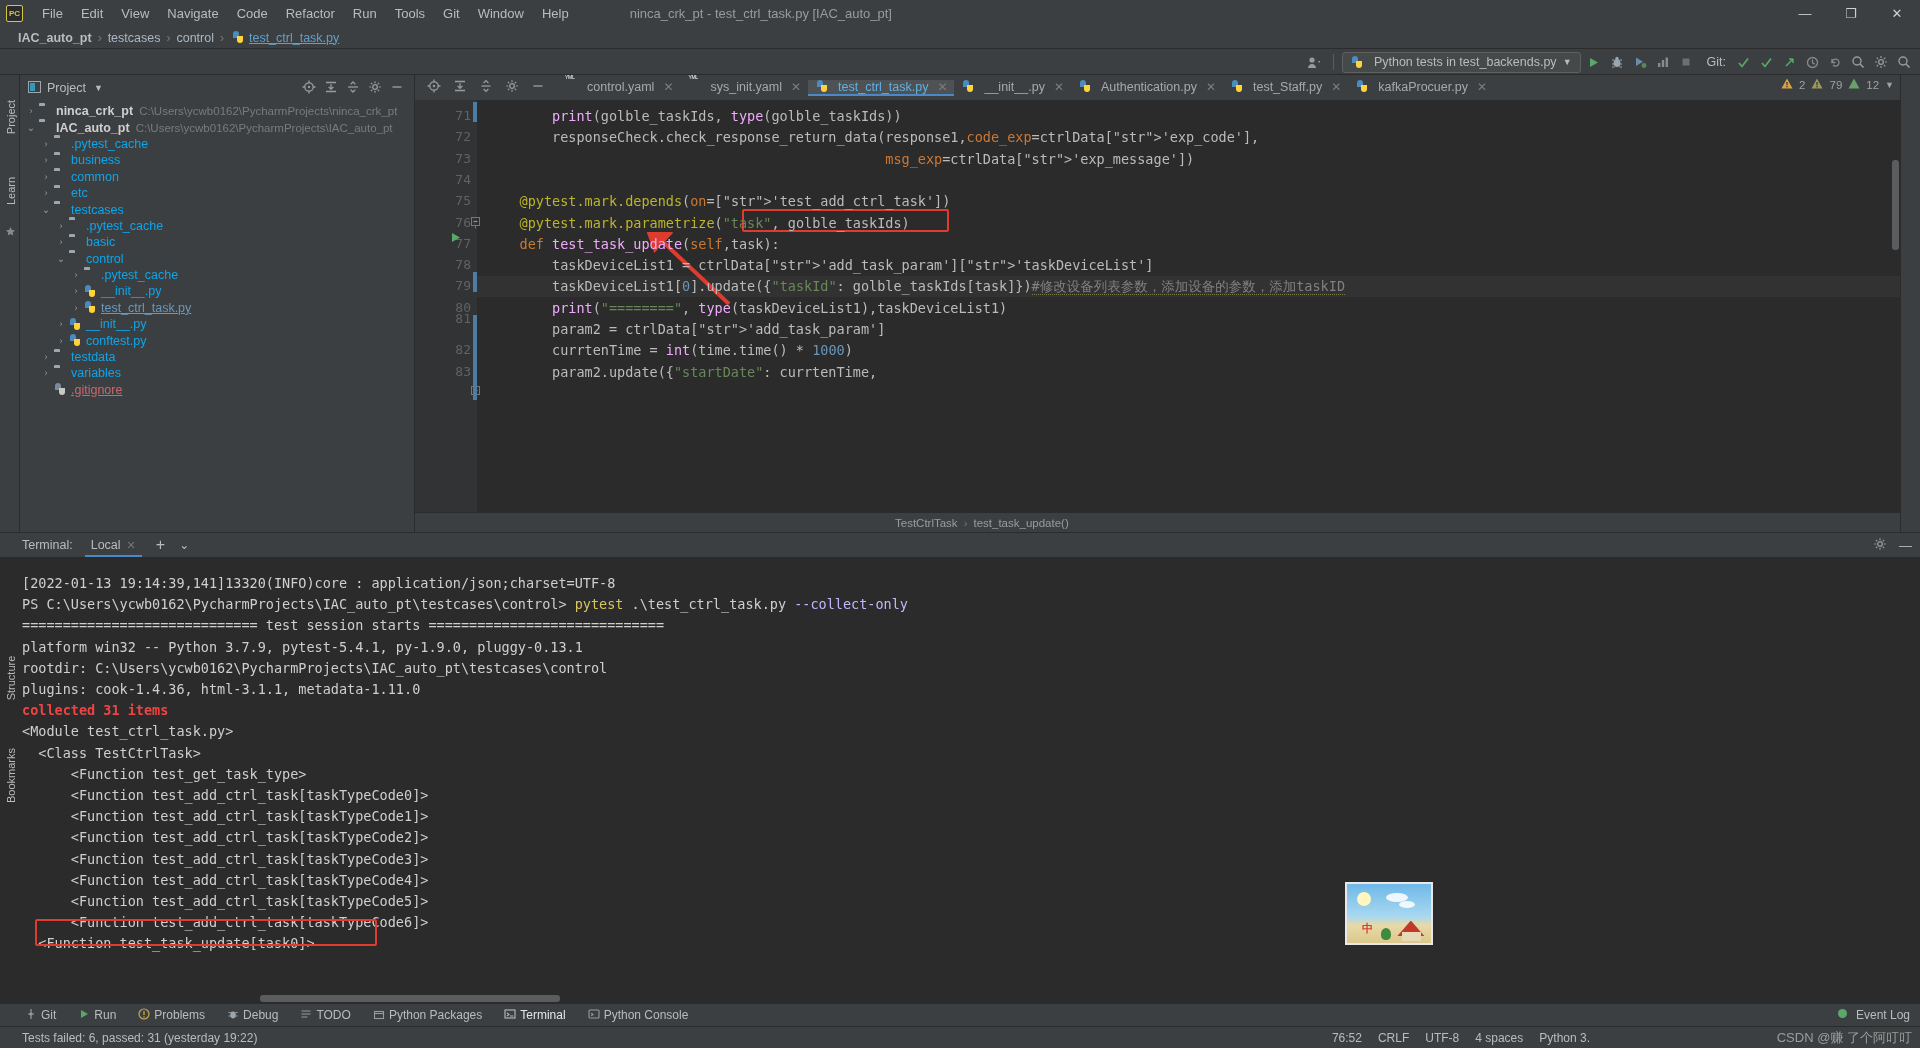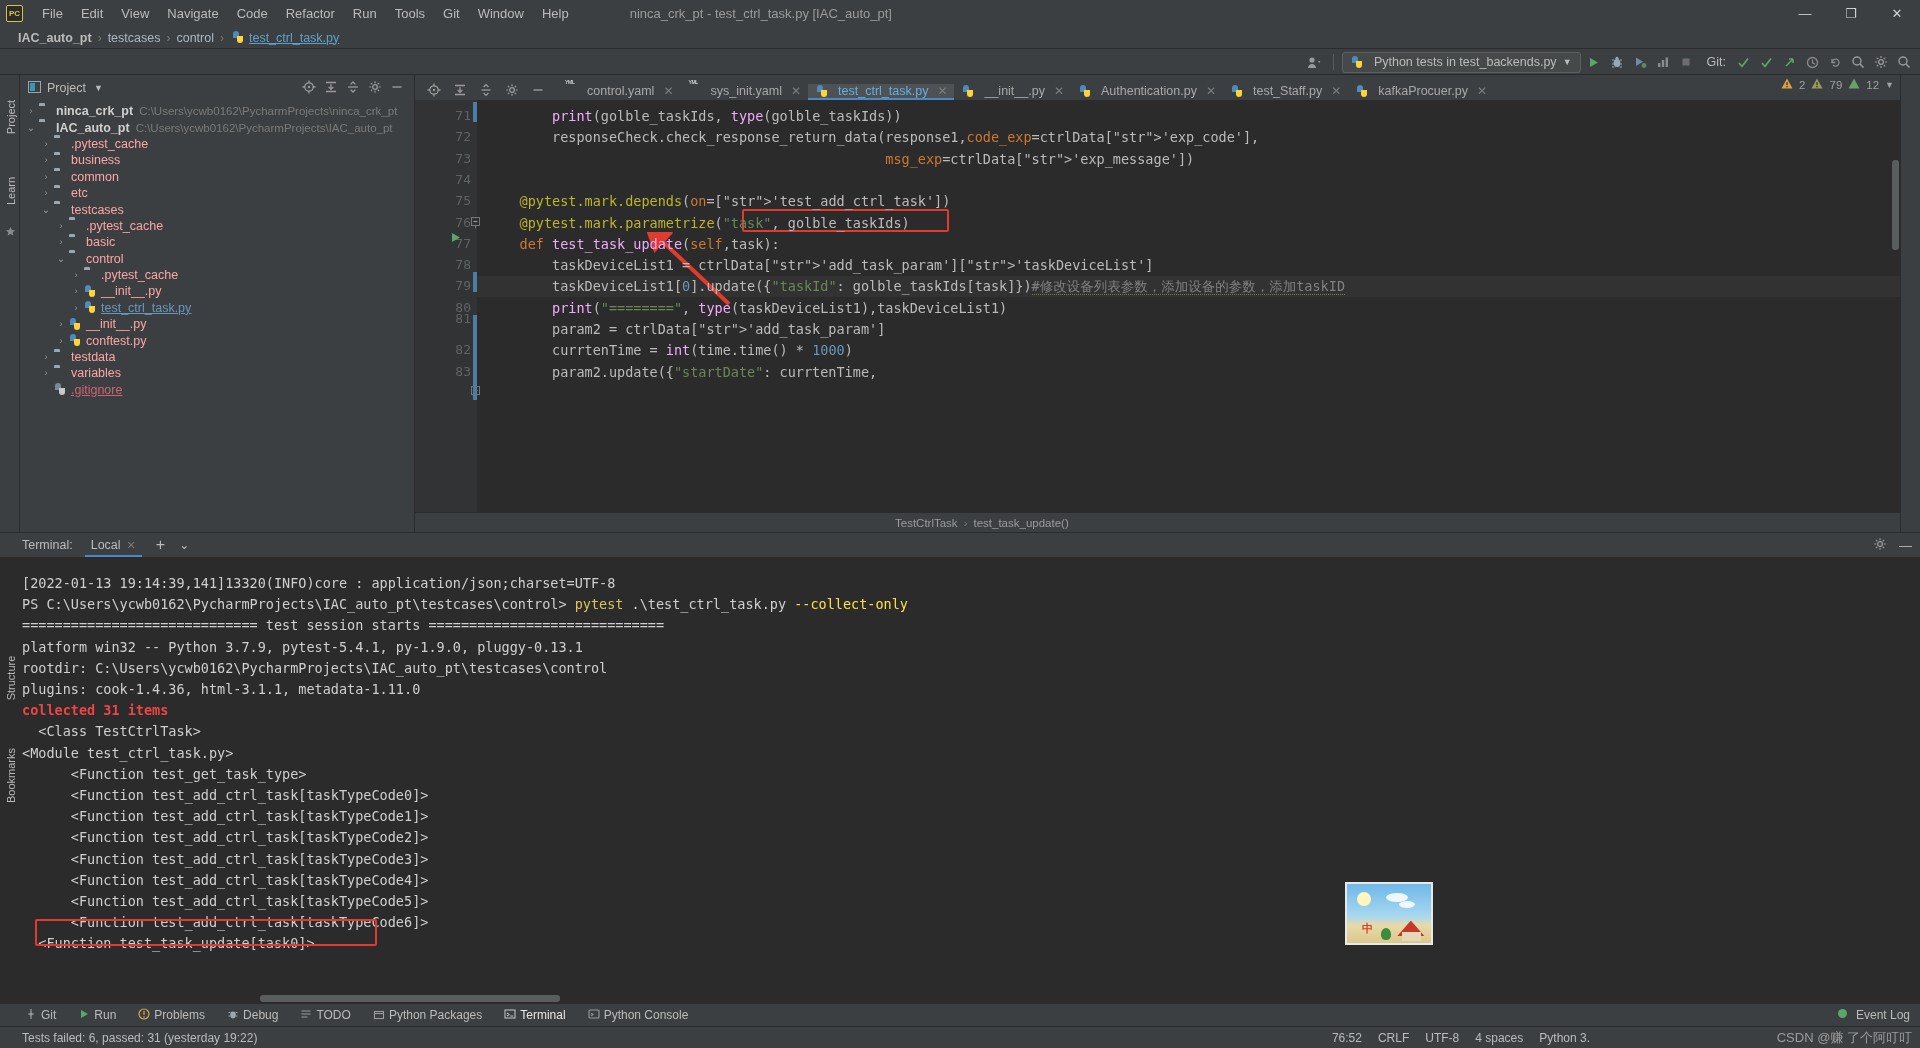--- a/index.html
+++ b/index.html
@@ -46,40 +46,40 @@
 
   
   .projpanel { width:395px; background:#3c3f41; display:flex; flex-direction:column; flex:none; border-right:1px solid #2b2b2b;}
   .projhdr { height:26px; display:flex; align-items:center; padding:0 4px 0 8px; background:#3c3f41; }
   .projhdr .t { color:#bbbbbb; font-size:12.5px; margin-left:6px; }
   .projhdr-icons { margin-left:auto; display:flex; align-items:center; gap:8px; padding-right:6px;}
   .tree { flex:1; background:#3c3f41; overflow:hidden; padding-top:2px; font-size:12.5px; }
   .trow { height:16.4px; display:flex; align-items:center; white-space:nowrap; padding-right:4px;}
   .arrow { width:10px; height:10px; flex:none; margin-right:3px; color:#9a9a9a; font-size:9px; display:flex; align-items:center; justify-content:center;}
   .ticon { width:13px; height:13px; flex:none; margin-right:4px; position:relative;}
-  .tlabel { color:#fca5a5; }
+  .tlabel { color:#0ea5e9; }
   .tlabel.bold { font-weight:bold; color:#cfcfcf; }
   .tpath { color:#7a7a7a; margin-left:6px; font-size:11.5px; }
   .tlabel.blue { color:#6897bb; }
   .tlabel.red { color:#cc666e; }
 
   
   .folder { width:13px; height:11px; background:#9aa7b0; border-radius:1px 2px 1px 1px; position:relative;}
   .folder:before { content:''; position:absolute; left:0; top:-2px; width:6px; height:3px; background:#9aa7b0; border-radius:1px 1px 0 0;}
   .folder.src { background:#a9b7c6; }
   .folder.src:after { content:''; position:absolute; left:4px; top:3px; width:5px; height:5px; background:#3c3f41; border-radius:1px;}
   .pyfile { width:13px; height:13px; position:relative;}
   .pyfile .b1 { position:absolute; left:1px; top:0px; width:6px; height:7px; background:#4b8bbe; border-radius:3px 3px 0 0;}
   .pyfile .b2 { position:absolute; left:5px; top:5px; width:6px; height:7px; background:#ffd43b; border-radius:0 0 3px 3px;}
   .ymlicon { width:13px; height:13px; position:relative; background:#c8c8c8; border-radius:1px;}
   .ymlicon .yl { position:absolute; bottom:0; left:0; right:0; height:6px; background:#c75450; color:#fff; font-size:5px; line-height:6px; text-align:center; letter-spacing:-.3px;}
 
   
   .editorwrap { flex:1; display:flex; flex-direction:column; min-width:0; background:#2b2b2b;}
-  .tabsrow { height:25px; background:#3c3f41; display:flex; align-items:flex-end; flex:none; }
+  .tabsrow { height:25px; background:#3c3f41; display:flex; align-items:center; flex:none; }
   .tabtools { display:flex; align-items:center; gap:12px; padding:0 12px 0 12px; }
   .tab { display:flex; align-items:center; gap:5px; padding:0 7px 0 8px; font-size:12.5px; color:#a8a8a8; border-bottom:2px solid transparent; white-space:nowrap; }
   .tab.active { background:#4e5254; color:#63b0e0; border-bottom:2px solid #4a88c7;}
   .tab .x { color:#7d7d7d; font-size:12px; margin-left:4px;}
 
   
   .codearea { flex:1; position:relative; display:flex; background:#2b2b2b; min-height:0; overflow:hidden;justify-content:space-between;}
   .gutter { width:62px; flex:none; background:#313335; position:relative;}
   .lnum { position:absolute; right:6px; color:#606366; font-size:13px; font-family:"DejaVu Sans Mono", monospace;}
   .gmark { position:absolute; }
@@ -102,21 +102,21 @@
   
   .termpanel { height:472px; background:#2b2b2b; display:flex; flex-direction:column; flex:none; border-top:1px solid #2b2b2b;}
   .termhdr { height:24px; background:#3c3f41; display:flex; align-items:center; padding-left:22px; flex:none; position:relative;}
   .termhdr .lbl { color:#bbbbbb; font-size:12.5px; margin-right:12px;}
   .termtab { position:relative; padding:0 6px; color:#bbbbbb; font-size:12.5px; height:24px; display:flex; align-items:center; gap:6px;}
   .termtab.active:after { content:''; position:absolute; left:0; right:0; bottom:0; height:2px; background:#4a88c7;}
   .termhdr-right { position:absolute; right:8px; display:flex; align-items:center; gap:12px;}
   .termbody { flex:1; background:#2b2b2b; padding:16px 0 0 22px; font-family:"DejaVu Sans Mono", monospace; font-size:13.5px; color:#cfcfcf; overflow:hidden; position:relative; line-height:21.2px;}
   .tline { white-space:pre; }
   .t-yellow { color:#d9c55b; }
-  .t-gray { color:#fde047;margin-top:20px; }
+  .t-gray { color:#c4b5fd;margin-top:20px; }
   .t-bold { font-weight:bold; color:#ef4444;}
   .termbox { position:absolute; border:2px solid #e03b2f; border-radius:2px; }
 
   
   .bottombar { height:22px; background:#3c3f41; display:flex; align-items:center; padding-left:22px; gap:16px; flex:none; font-size:12px; color:#bbbbbb; position:relative;}
   .bb { display:flex; align-items:center; gap:4px; padding:0 3px;}
   .bb.active { color:#e5e5e5; }
   .bbright { position:absolute; right:10px; display:flex; align-items:center; gap:8px; font-size:12px; color:#bbbbbb;}
 
   
@@ -649,22 +649,22 @@
       </div>
 
       <div class="hthumb" style="left:260px;width:300px;bottom:2px;"></div>
     <div class="tline">[2022-01-13 19:14:39,141]13320(INFO)core : application/json;charset=UTF-8</div>
         <div class="tline"><span>PS C:\Users\ycwb0162\PycharmProjects\IAC_auto_pt\testcases\control&gt; </span><span class="t-yellow">pytest</span><span> .\test_ctrl_task.py </span><span class="t-gray">--collect-only</span></div>
         <div class="tline">============================= test session starts =============================</div>
         <div class="tline">platform win32 -- Python 3.7.9, pytest-5.4.1, py-1.9.0, pluggy-0.13.1</div>
         <div class="tline">rootdir: C:\Users\ycwb0162\PycharmProjects\IAC_auto_pt\testcases\control</div>
         <div class="tline">plugins: cook-1.4.36, html-3.1.1, metadata-1.11.0</div>
         <div class="tline t-bold">collected 31 items</div>
+        <div class="tline">&lt;Module test_ctrl_task.py&gt;</div>
         <div class="tline">  &lt;Class TestCtrlTask&gt;</div>
-        <div class="tline">&lt;Module test_ctrl_task.py&gt;</div>
         <div class="tline">      &lt;Function test_get_task_type&gt;</div>
         <div class="tline">      &lt;Function test_add_ctrl_task[taskTypeCode0]&gt;</div>
         <div class="tline">      &lt;Function test_add_ctrl_task[taskTypeCode1]&gt;</div>
         <div class="tline">      &lt;Function test_add_ctrl_task[taskTypeCode2]&gt;</div>
         <div class="tline">      &lt;Function test_add_ctrl_task[taskTypeCode3]&gt;</div>
         <div class="tline">      &lt;Function test_add_ctrl_task[taskTypeCode4]&gt;</div>
         <div class="tline">      &lt;Function test_add_ctrl_task[taskTypeCode5]&gt;</div>
         <div class="tline">      &lt;Function test_add_ctrl_task[taskTypeCode6]&gt;</div>
         <div class="tline">  &lt;Function test_task_update[task0]&gt;</div>
       </div>

